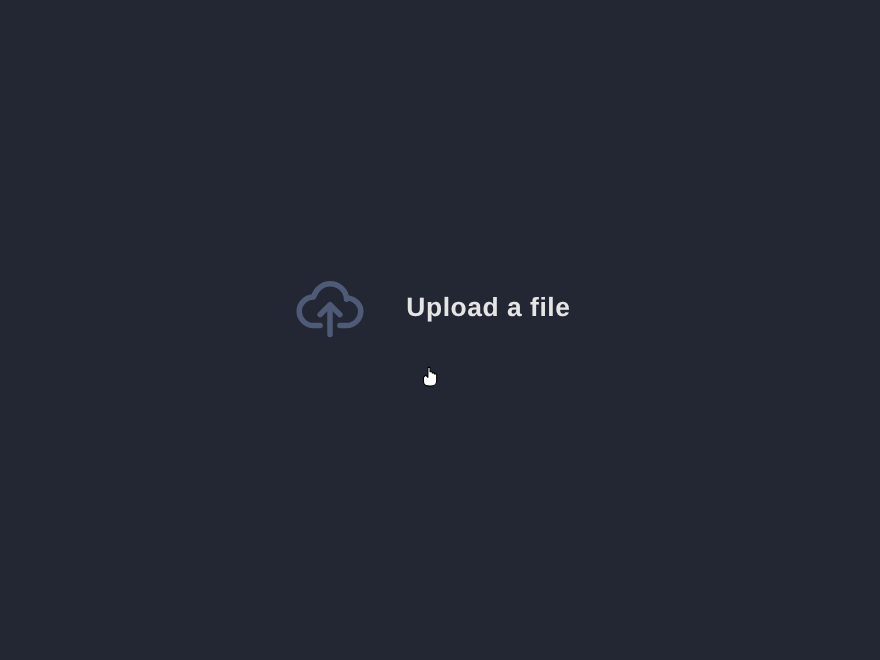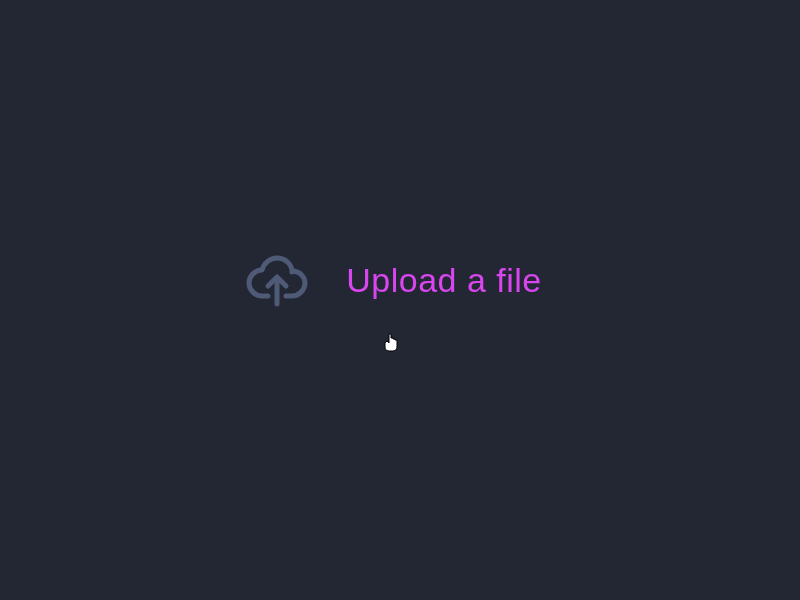--- a/index.html
+++ b/index.html
@@ -18,23 +18,23 @@
       gap: 34px;
       cursor: pointer;
       transform: translateY(-20px) translateX(-8px);
     }
     .icon svg {
       width: 70px;
       height: 56px;
       display: block;
     }
     .label {
-      color: #d946ef;
-      font-size: 34px;
-      font-weight: 400;
+      color: #e5e5e5;
+      font-size: 24px;
+      font-weight: 700;
       letter-spacing: 0.5px;
     }
     .cursor {
       position: absolute;
       left: 382px;
       top: 332px;
       width: 18px;
       height: 18px;
       pointer-events: none;
     }

